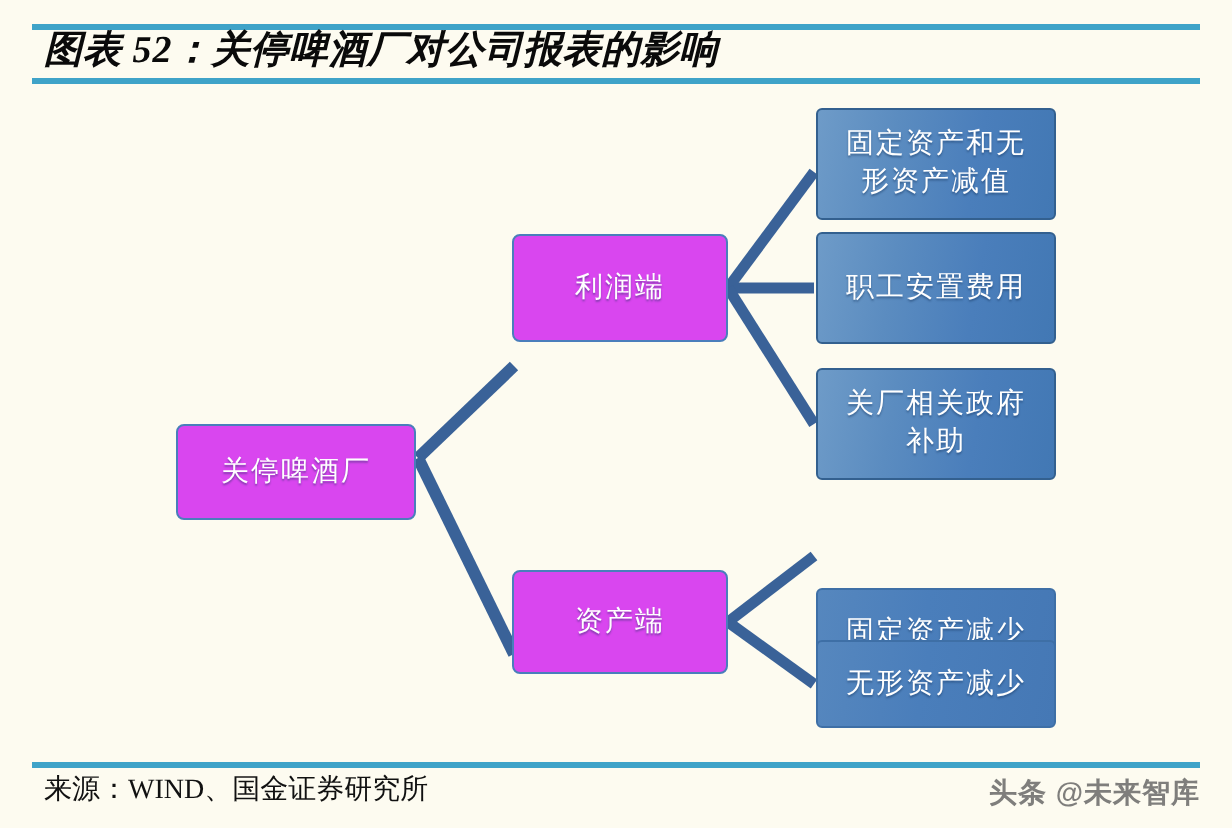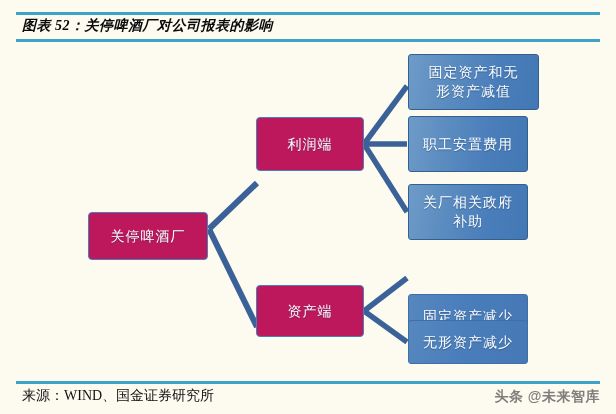--- a/index.html
+++ b/index.html
@@ -14,39 +14,39 @@
   
   .rule{position:absolute;left:16px;width:584px;background:#3FA3C8;}
   #rule-top{top:12px;height:3px;}
   #rule-under-title{top:39px;height:3px;}
   #rule-footer{top:381px;height:3px;}
 
   #title{
     position:absolute;left:22px;top:13px;width:560px;height:26px;
     font-family:"Liberation Serif","DejaVu Serif",serif;
     font-weight:bold;font-style:italic;
-    font-size:14px;line-height:26px;color:#0A0A0A;
+    font-size:19px;line-height:26px;color:#0A0A0A;
     letter-spacing:.5px;white-space:nowrap;
   }
 
   
   #diagram{position:absolute;left:0;top:42px;width:616px;height:338px;}
   #wires{position:absolute;left:0;top:0;width:616px;height:338px;}
 
   .node{
     position:absolute;box-sizing:border-box;
     display:flex;align-items:center;justify-content:center;
     text-align:center;color:#FFFFFF;
     font-family:"Liberation Serif","DejaVu Serif",serif;
     font-size:14px;line-height:19px;letter-spacing:1px;
     text-shadow:0 1px 1px rgba(20,50,90,.45);
   }
   
   .node.flat{
-    background:#be185d;border:1px solid #4A7EBB;border-radius:4px;
+    background:#d946ef;border:1px solid #4A7EBB;border-radius:4px;
   }
   
   .node.leaf{
     background:linear-gradient(100deg,#6E9BC8 0%,#5B8CC0 32%,#4A7EBB 66%,#4278B4 100%);
     border:1px solid #33608F;border-radius:3px;
   }
   .node.leaf.solid{
     background:linear-gradient(100deg,#5687BE 0%,#4A7EBB 45%,#4578B5 100%);
     border:1px solid #3E6FA6;
   }
@@ -96,21 +96,21 @@
       <span>关停啤酒厂</span>
     </div>
 
     <div class="node flat" style="left:256px;top:75px;width:108px;height:54px;">
       <span>利润端</span>
     </div>
     <div class="node flat" style="left:256px;top:243px;width:108px;height:52px;">
       <span>资产端</span>
     </div>
 
-    <div class="node leaf" style="left:408px;top:12px;width:131px;height:56px;">
+    <div class="node leaf" style="left:408px;top:12px;width:120px;height:56px;">
       <span>
         <span>固定资产和无</span><br>
         <span>形资产减值</span>
       </span>
     </div>
 
     <div class="node leaf" style="left:408px;top:74px;width:120px;height:56px;">
       <span>
         <span>职工安置费用</span><br>
       </span>

